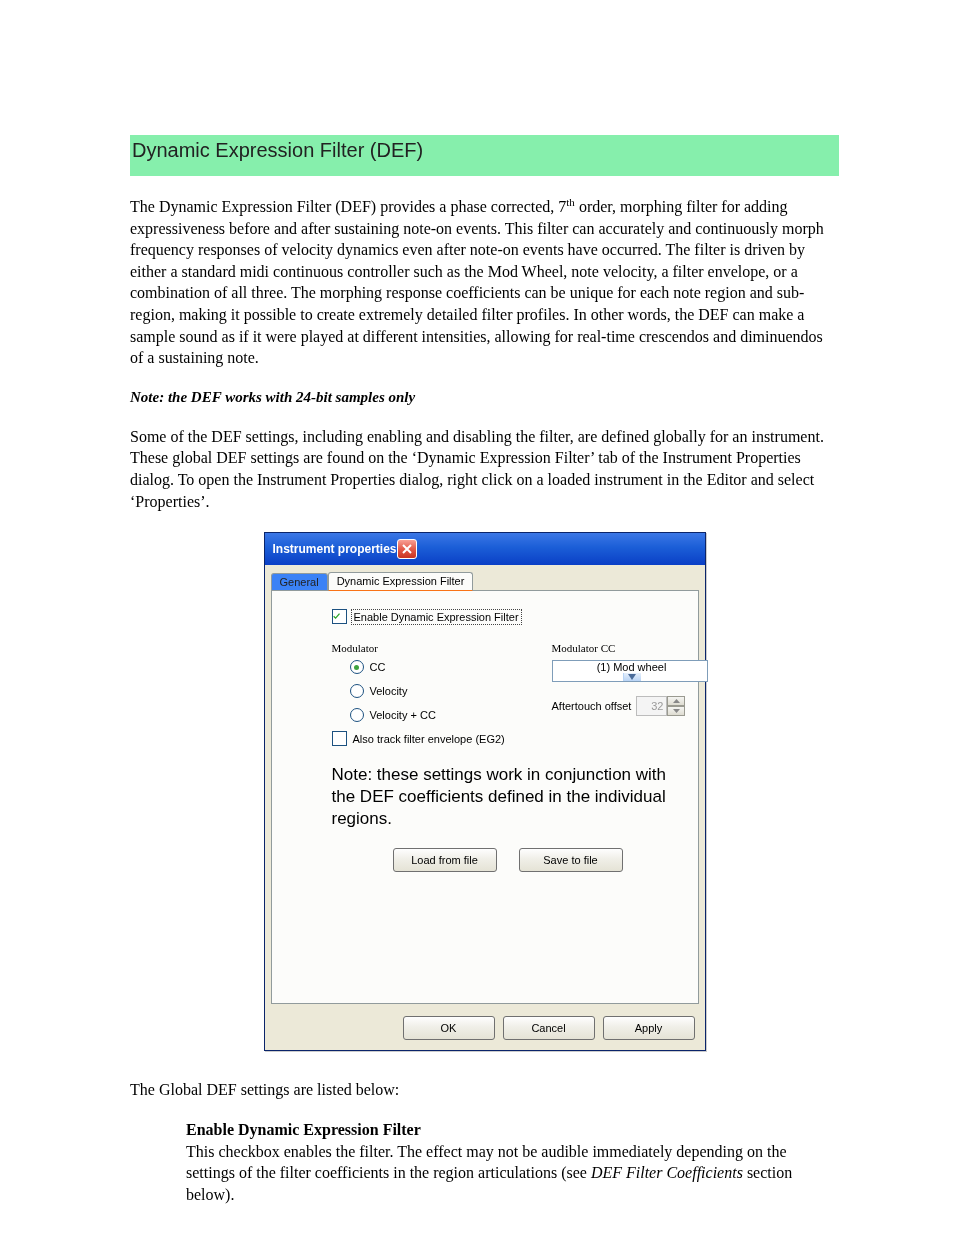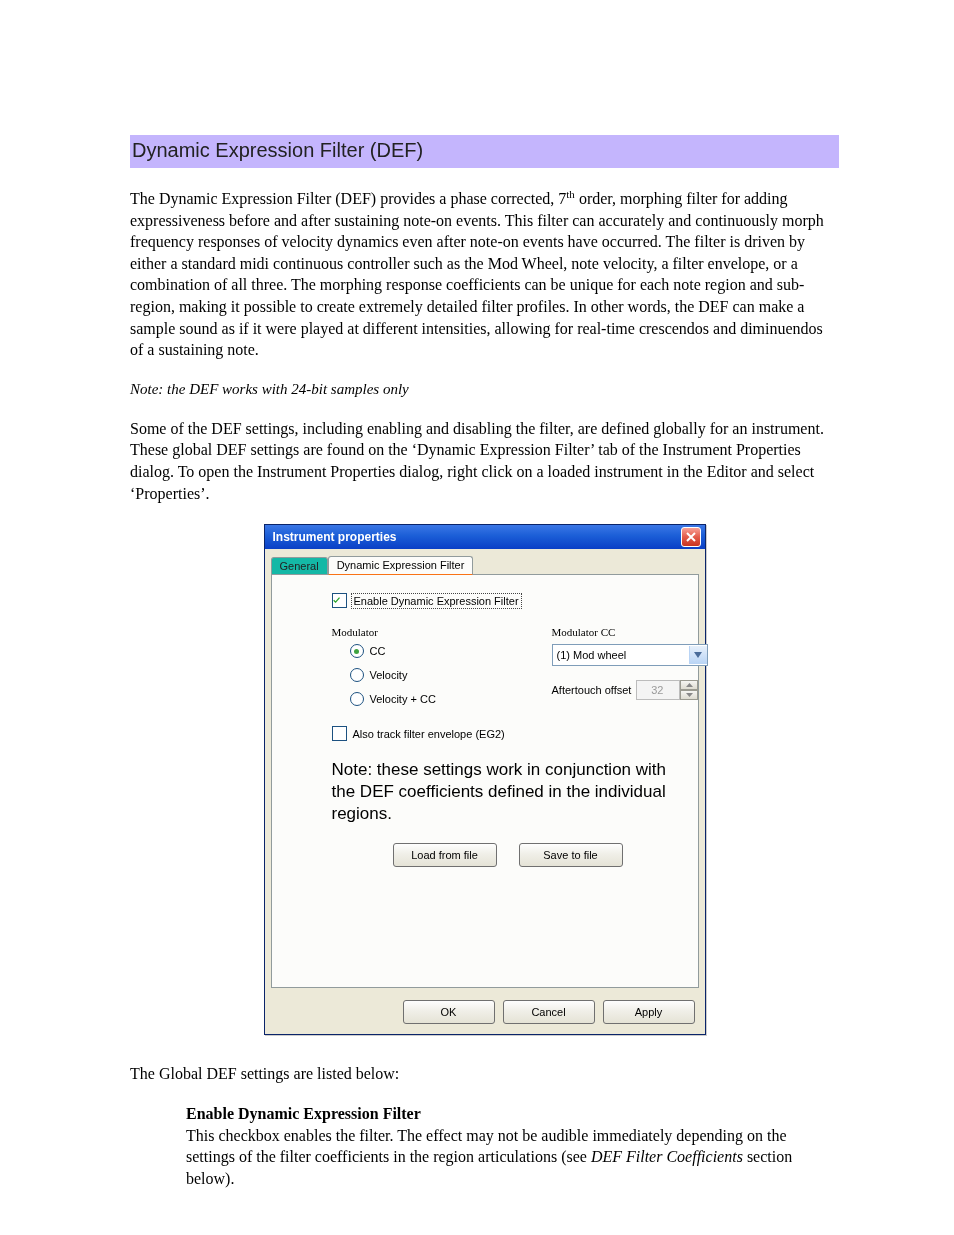--- a/index.html
+++ b/index.html
@@ -7,62 +7,61 @@
     padding: 0;
     background: #fff;
     font-family: "Times New Roman", Georgia, serif;
     color: #000;
     width: 954px;
   }
   .page {
     padding: 135px 115px 60px 130px;
   }
   .section-heading {
-    background: #c4b5fd;
+    background: #86efac;
     font-family: "Trebuchet MS", "Segoe UI", sans-serif;
     font-size: 20px;
     font-weight: 400;
-    padding: 4px 6px 6px 2px;
+    padding: 4px 6px 14px 2px;
     margin: 0 0 20px 0;
     color: #222;
   }
   p.body {
     font-size: 16px;
     line-height: 1.35;
     margin: 0 0 20px 0;
     text-align: left;
   }
   p.note-em {
     font-style: italic;
-    font-weight: normal;
+    font-weight: bold;
     font-size: 15px;
     margin: 0 0 20px 0;
   }
   sup { font-size: 11px; vertical-align: super; line-height: 0; }
   .dialog-wrap {
     display: flex;
     justify-content: center;
     margin: 0 0 28px 0;
   }
   .dialog {
     width: 440px;
     background: #ece9d8;
     border: 1px solid #0a246a;
     font-family: Tahoma, "Segoe UI", sans-serif;
     font-size: 11px;
     color: #000;
     box-shadow: 1px 1px 0 rgba(0,0,0,0.2);
   }
   .titlebar {
-    height: 24px;
+    height: 32px;
     background: linear-gradient(to bottom, #3b77e6 0%, #1b5ed7 45%, #0a3fc6 100%);
     color: #fff;
     display: flex;
     align-items: center;
-    justify-content: space-between;
     padding: 0 4px 0 8px;
     font-weight: bold;
     font-size: 12px;
   }
   .close-btn {
     width: 18px; height: 18px;
     background: linear-gradient(to bottom, #f8a095, #e35b4a 50%, #c93420);
     border: 1px solid #fff;
     border-radius: 3px;
     display: flex; align-items: center; justify-content: center;
@@ -79,21 +78,21 @@
     background: #ece9d8;
     border: 1px solid #919b9c;
     border-bottom: none;
     border-radius: 3px 3px 0 0;
     padding: 2px 8px 3px 8px;
     font-size: 11px;
     position: relative;
     cursor: pointer;
   }
   .tab.inactive {
-    background: #14b8a6;
+    background: #3b82f6;
     top: 1px;
     color: #222;
   }
   .tab.active {
     background: #fcfcfa;
     border-bottom: 1px solid #f97316;
     z-index: 2;
     top: 1px;
   }
   .tab-panel {
@@ -155,36 +154,37 @@
     border-radius: 50%;
   }
   .combo {
     display: flex; width: 150px; height: 20px;
     border: 1px solid #7f9db9;
     background: #fff;
     align-items: center;
     justify-content: space-between;
     padding-left: 4px;
     font-size: 11px;
+    flex-direction: column;
   }
   .combo-arrow {
     width: 17px; height: 18px;
     background: linear-gradient(to bottom, #e7f0fb, #b9d4f5);
     border-left: 1px solid #b9d4f5;
     display: flex; align-items: center; justify-content: center;
   }
   .combo-arrow svg { width: 8px; height: 6px; }
   .spinrow { display: flex; align-items: center; gap: 5px; margin-top: 14px; }
   .spin {
     display: flex; height: 20px;
   }
   .spin-input {
     width: 26px; border: 1px solid #bcbcbc;
     background: #f4f4f4; color: #9a9a9a;
-    font-size: 11px; text-align: right; padding-right: 16px;
+    font-size: 11px; text-align: right; padding-right: 3px;
     display: flex; align-items: center; justify-content: flex-end;
   }
   .spin-btns { display: flex; flex-direction: column; }
   .spin-btn {
     width: 16px; height: 10px;
     background: linear-gradient(to bottom, #f5f5f2, #dedcd1);
     border: 1px solid #9a9a90;
     display: flex; align-items: center; justify-content: center;
   }
   .spin-btn svg { width: 7px; height: 4px; fill: #888;}
@@ -295,21 +295,21 @@
                         <svg viewBox="0 0 7 4">
                           <path d="M0 0 L7 0 L3.5 4 Z"></path>
                         </svg>
                       </div>
                   </div>
                 </div>
               </div>
             </div>
           </div>
 
-          <div class="checkrow" style="margin-top:20px;">
+          <div class="checkrow" style="margin-top:9px;">
             <span class="win-check"></span>
             <span>Also track filter envelope (EG2)</span>
           </div>
 
           <div class="note-text">Note: these settings work in conjunction with the DEF coefficients defined in the individual regions.</div>
 
           <div class="btn-row">
             <div class="win-btn">Load from file</div>
             <div class="win-btn">Save to file</div>
           </div>

